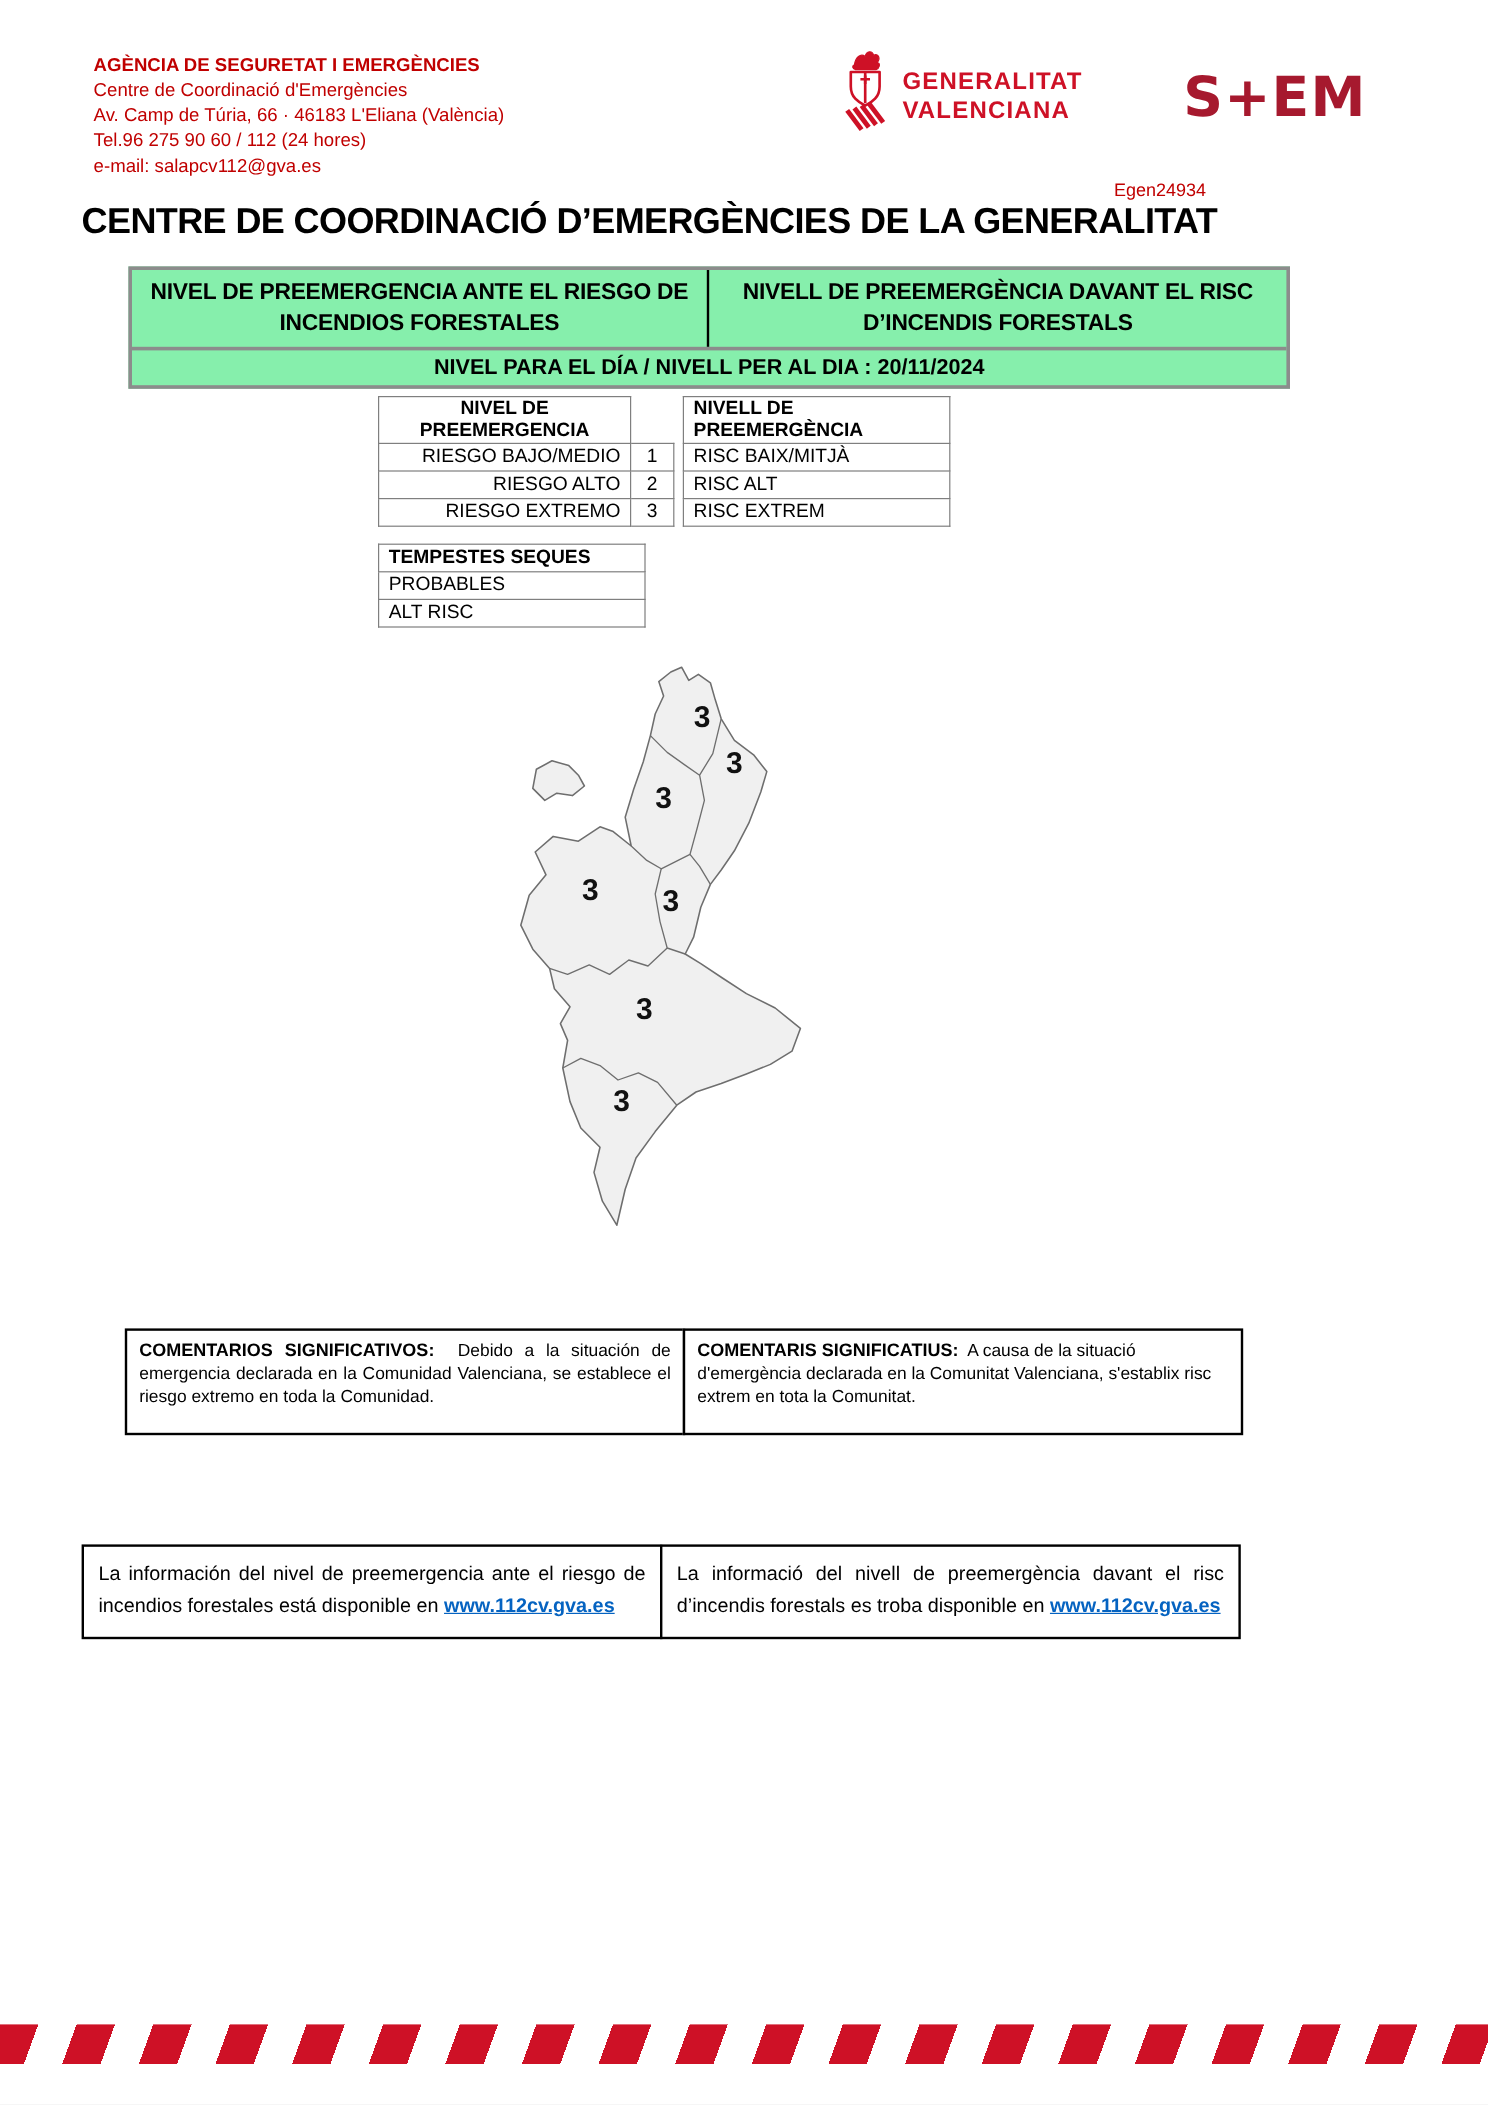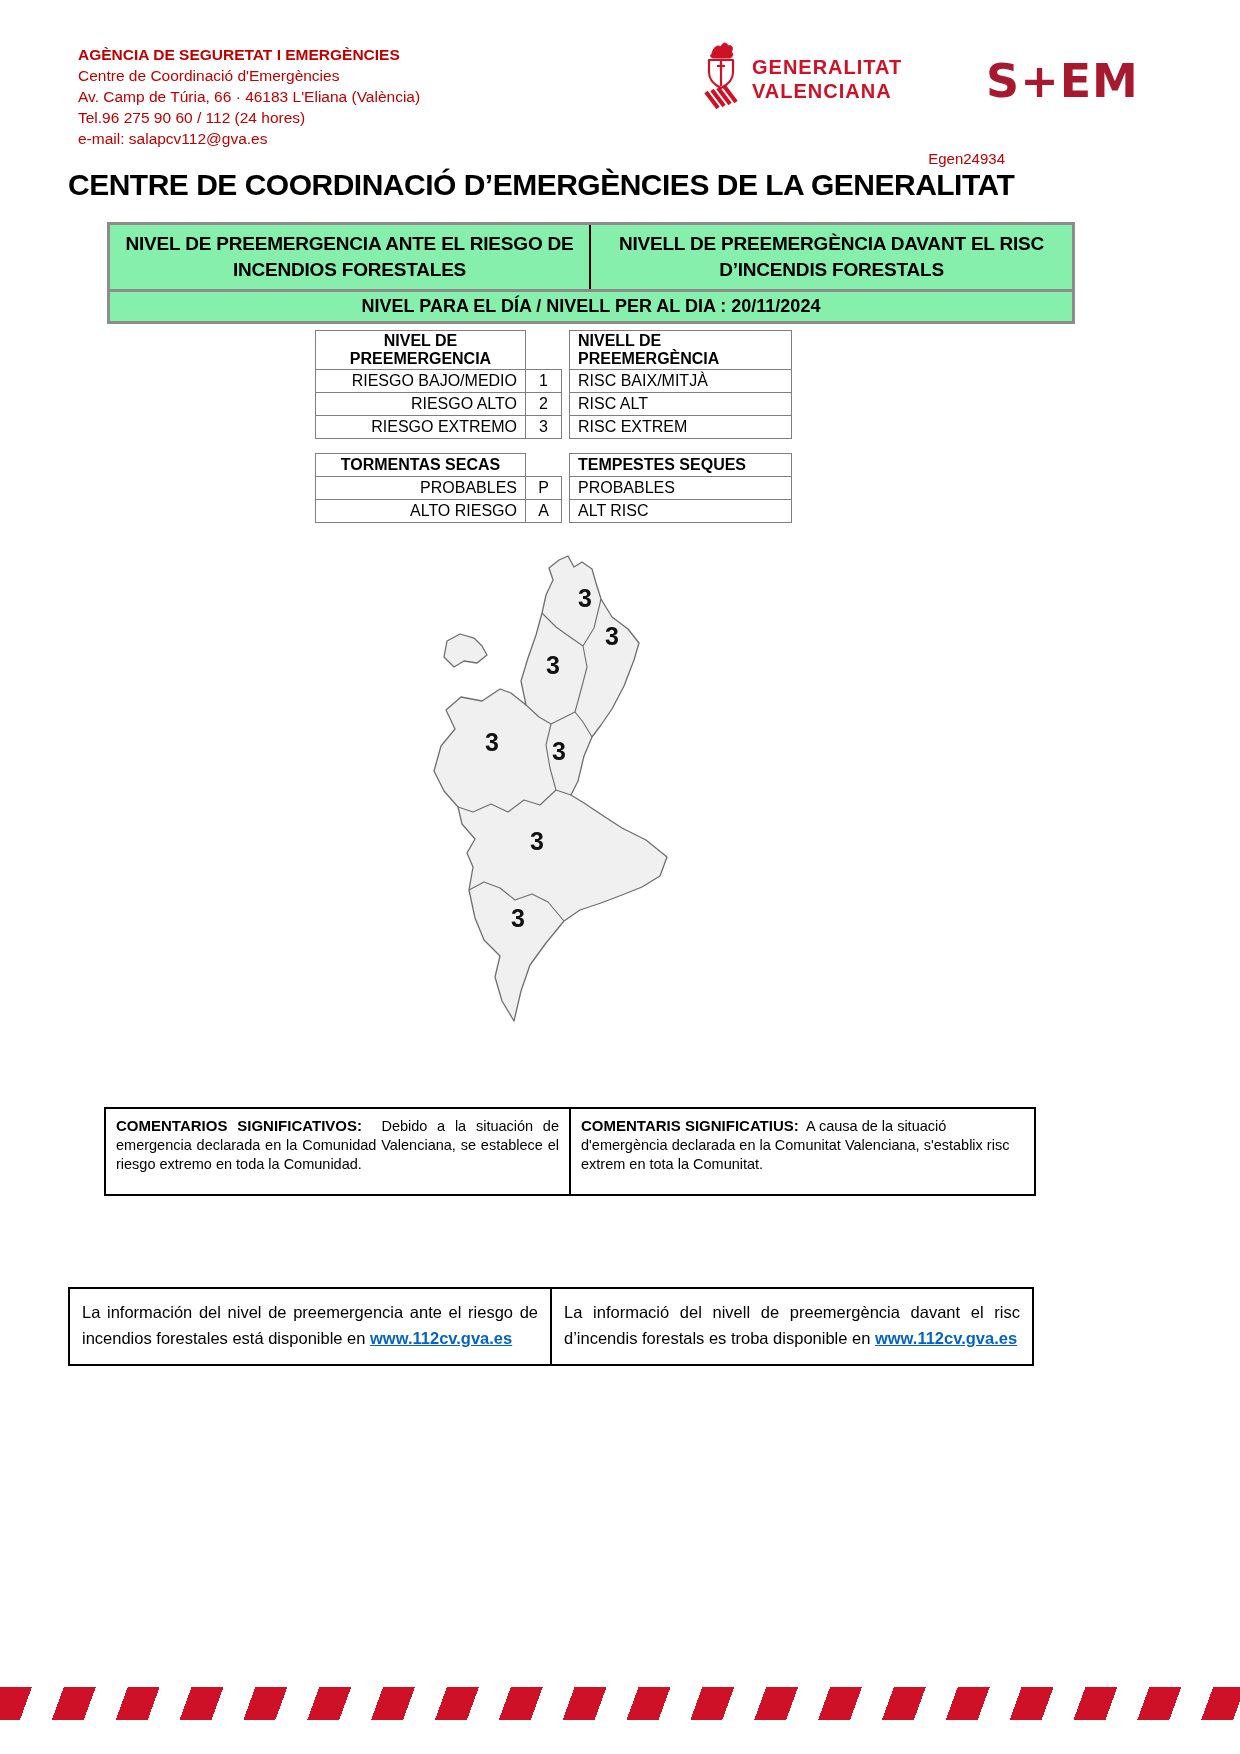--- a/index.html
+++ b/index.html
@@ -155,36 +155,20 @@
               <td class="va-label">RISC EXTREM</td>
             </tr>
       </tbody>
         </table>
     </div>
 
     <div class="legend-block">
       <table class="lg">
         <tbody>
             <tr>
-          <td class="es-label hdr" style="text-align:center;">TORMENTAS SECAS</td>
-          <td class="code noborder"></td>
-        </tr>
-        <tr>
-          <td class="es-label">PROBABLES</td>
-          <td class="code">P</td>
-        </tr>
-        <tr>
-          <td class="es-label">ALTO RIESGO</td>
-          <td class="code">A</td>
-        </tr>
-      </tbody>
-        </table>
-      <table class="lg">
-        <tbody>
-            <tr>
               <td class="va-label hdr">TEMPESTES SEQUES</td>
             </tr>
         <tr>
               <td class="va-label">PROBABLES</td>
             </tr>
         <tr>
               <td class="va-label">ALT RISC</td>
             </tr>
       </tbody>
         </table>

